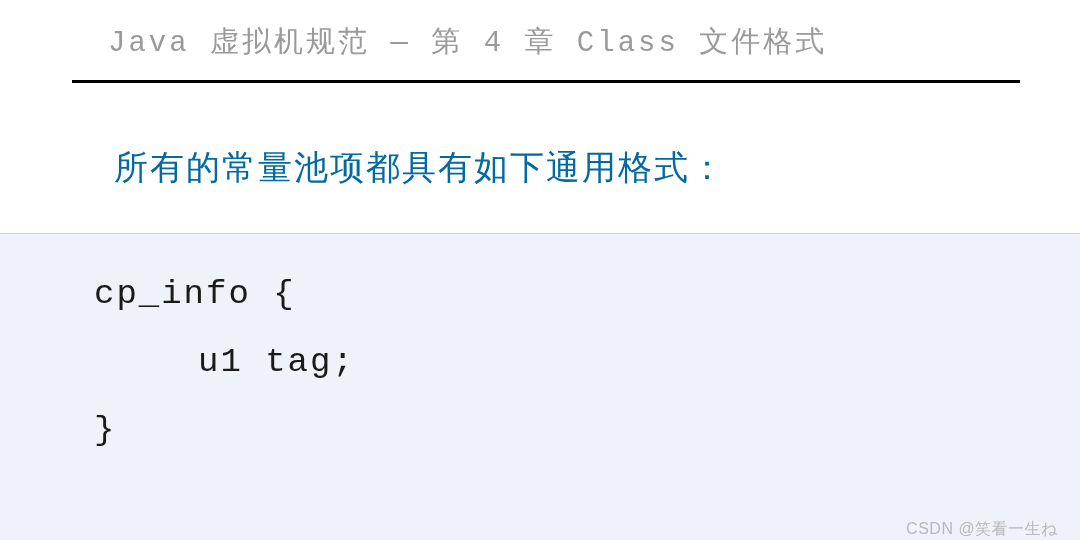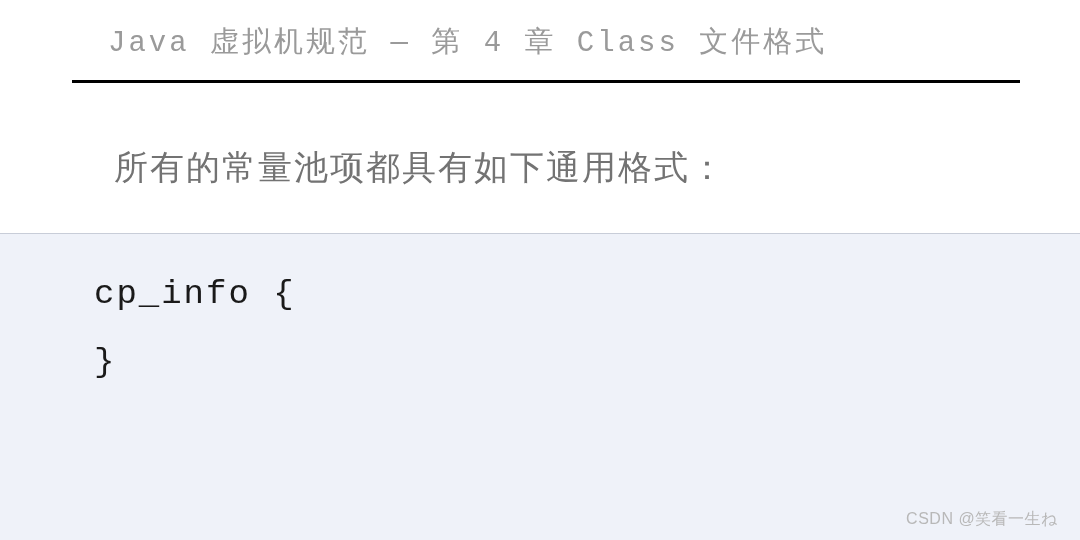--- a/index.html
+++ b/index.html
@@ -23,56 +23,57 @@
       font-family: "Courier New", "SimSun", monospace;
     }
     .header-rule {
       border: none;
       border-top: 3px solid #000000;
       margin: 0 60px 0 72px;
     }
     .description {
       padding: 62px 0 0 114px;
       font-size: 34px;
-      color: #737373;
+      color: #0369a1;
       letter-spacing: 2px;
     }
     .code-block {
       margin-top: 42px;
       background: #eff2f9;
       border-top: 1px solid #c8cdd8;
       padding: 26px 0 0 94px;
       font-family: "Courier New", monospace;
       font-size: 34px;
       color: #1a1a1a;
       line-height: 2.0;
       letter-spacing: 2px;
       height: 357px;
     }
     .code-line-indent {
       padding-left: 104px;
     }
     .watermark {
       position: absolute;
       right: 22px;
-      bottom: 10px;
+      bottom: 0;
       font-size: 16px;
       color: #b8b8b8;
       font-family: Arial, "Microsoft YaHei", sans-serif;
       letter-spacing: 0.5px;
     }
   </style>
 </head>
 <body>
 
 <div class="header">
   <span>Java 虚拟机规范 — 第 4 章 Class 文件格式</span>
 </div>
 <hr class="header-rule">
 
 <div class="description">所有的常量池项都具有如下通用格式：</div>
 
 <div class="code-block">
   <div>cp_info {</div>
+  <div class="code-line-indent">u1 tag;</div>
   <div>}</div>
 </div>
 
 <div class="watermark">CSDN @笑看一生ね</div>
 
 </body></html>

